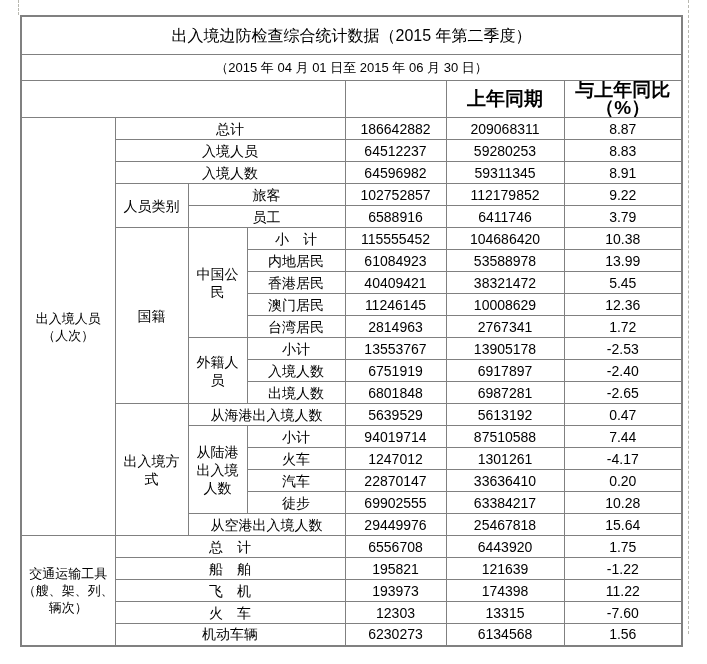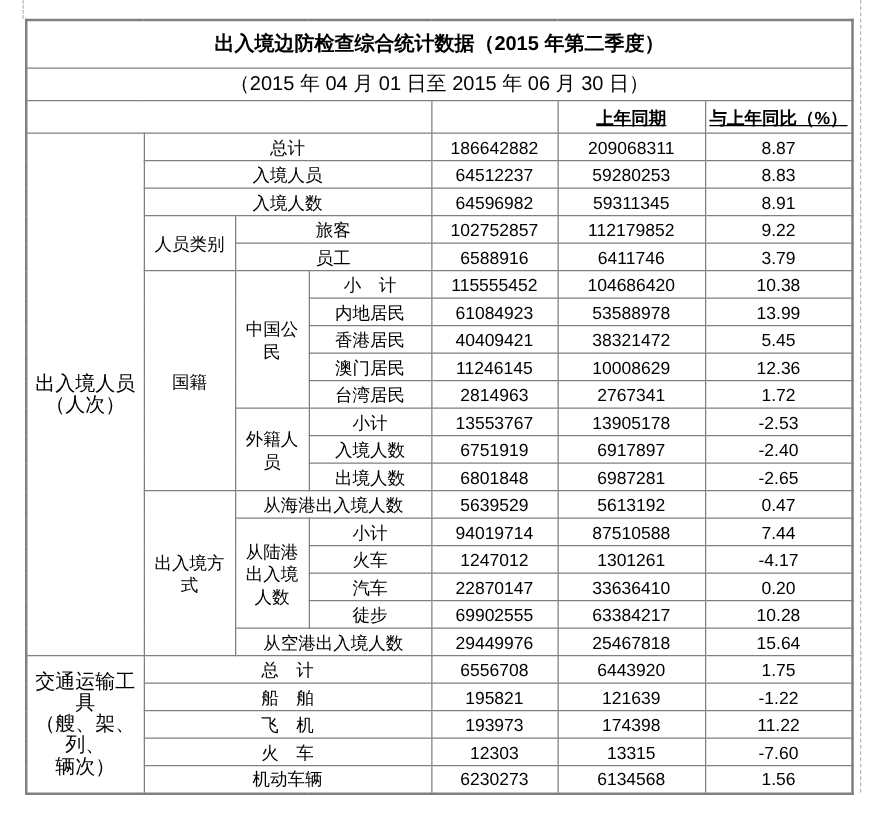--- a/index.html
+++ b/index.html
@@ -14,25 +14,25 @@
     border:2px solid #808080;
     background:#ffffff;
   }
   td {
     border:1px solid #808080;
     text-align:center; vertical-align:middle;
     padding:0 1px; overflow:hidden;
     font-size:14px; line-height:18px;
     white-space:pre-line;
   }
-  tr.title-row td { height:37px; font-weight:bold; font-size:16px; }
-  tr.subtitle-row td { height:25px; font-size:16px; }
-  tr.header-row td { height:25px; font-weight:bold; font-size:14px;text-decoration:underline; }
+  tr.title-row td { height:37px; font-weight:normal; font-size:16px; }
+  tr.subtitle-row td { height:25px; font-size:13px; }
+  tr.header-row td { height:25px; font-weight:bold; font-size:19px; }
   tbody tr { height:22px; }
-  td.group { font-size:16px; line-height:17px; padding:0; }
+  td.group { font-size:13px; line-height:17px; padding:0; }
   td.label { }
   td.num { }
   .pagebreak-v {
     position:absolute; left:688px; top:0; height:634px; width:0;
     border-left:1px dashed #b8b8b0;
   }
   .pagebreak-topleft {
     position:absolute; left:18px; top:0; height:15px; width:0;
     border-left:1px dashed #b8b8b0;
   }

